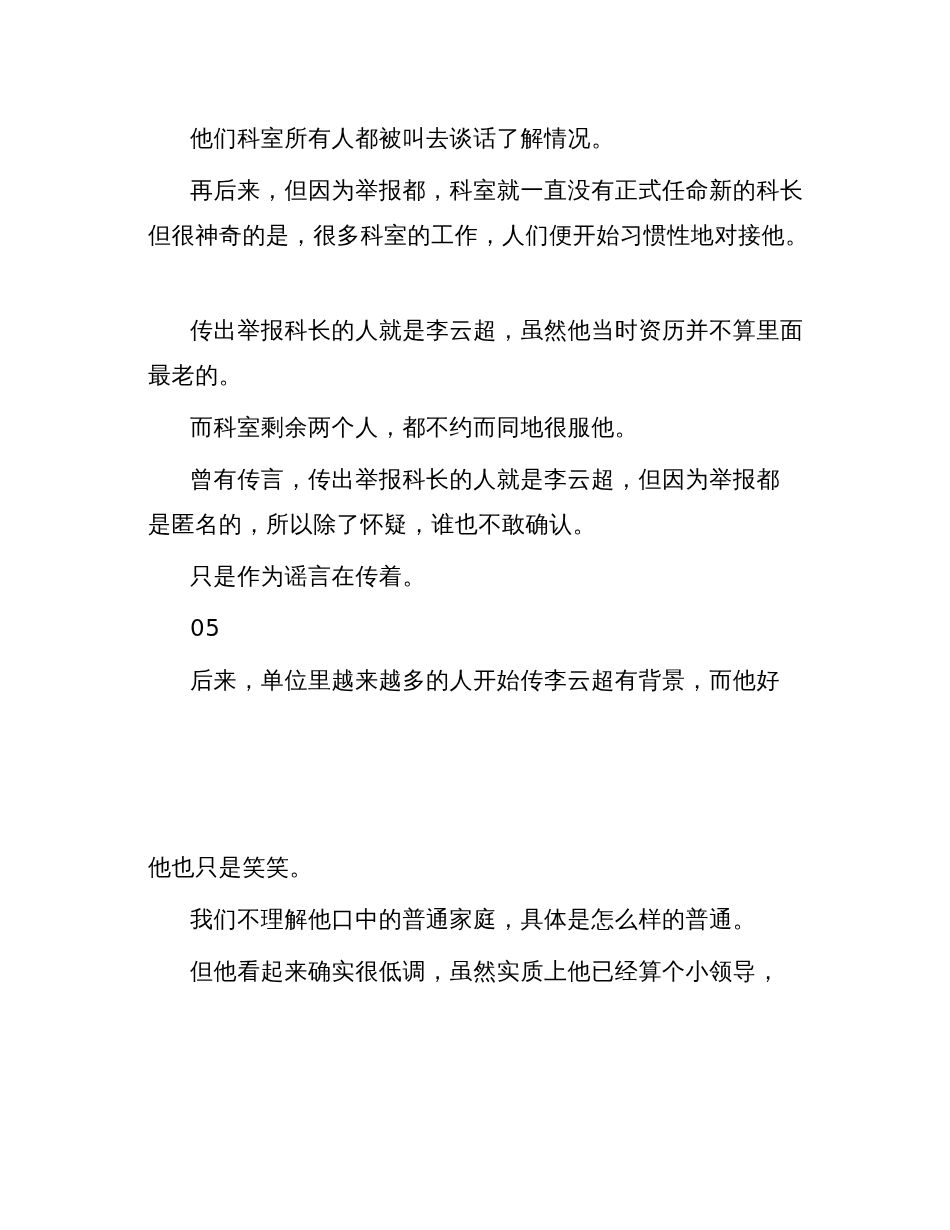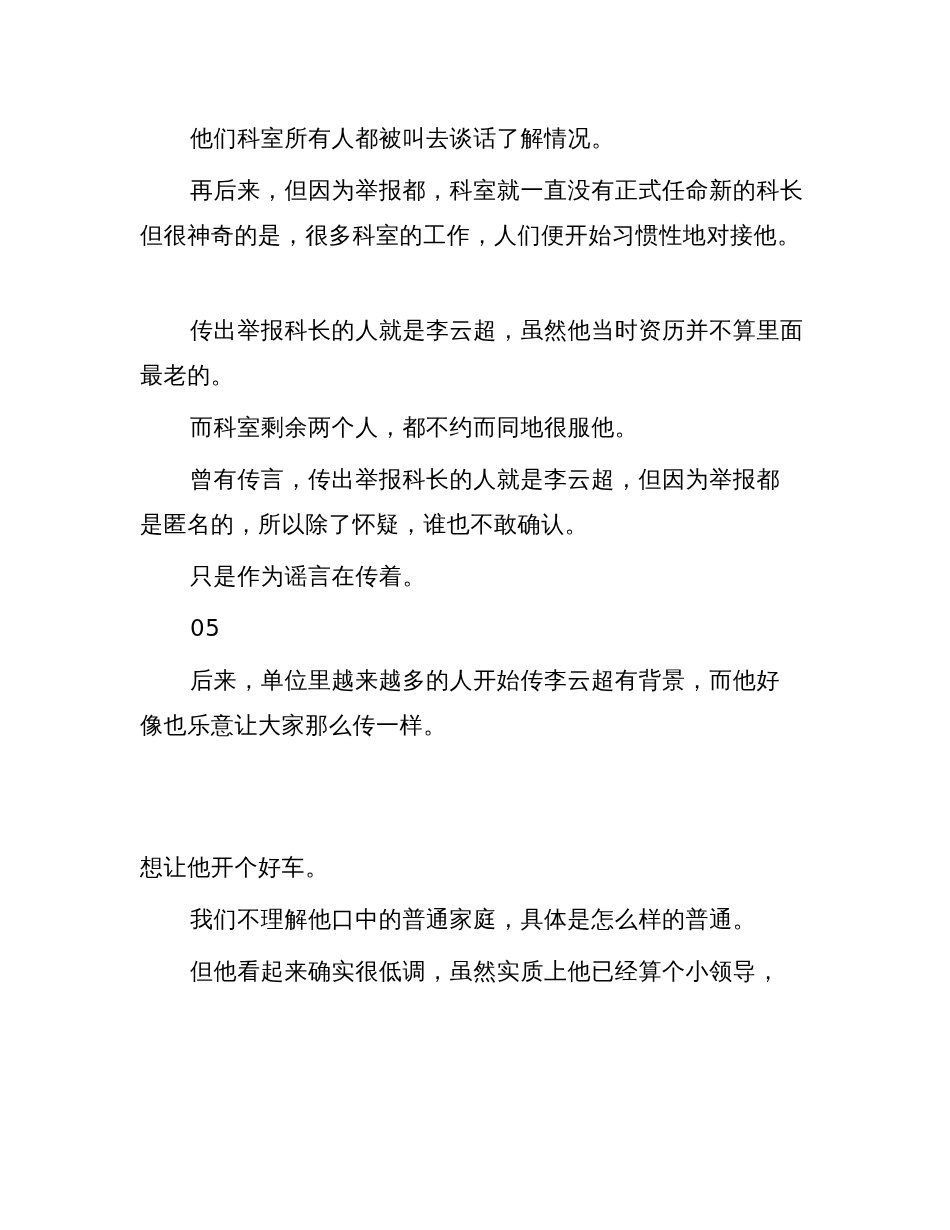--- a/index.html
+++ b/index.html
@@ -18,21 +18,21 @@
     .page {
       position: absolute;
       left: 0;
       top: 0;
       width: 871px;
       height: 1230px;
       background: #ffffff;
     }
     .line {
       position: absolute;
-      left: 140px;
+      left: 148px;
       font-size: 23px;
       line-height: 30px;
       white-space: nowrap;
       letter-spacing: 0.6px;
     }
     .indent { left: 190px; }
   </style>
 </head>
 <body>
 
@@ -41,17 +41,16 @@
   <div class="line indent" style="top:175px">再后来，但因为举报都，科室就一直没有正式任命新的科长</div>
   <div class="line" style="top:220px">但很神奇的是，很多科室的工作，人们便开始习惯性地对接他。</div>
   <div class="line indent" style="top:315px">传出举报科长的人就是李云超，虽然他当时资历并不算里面</div>
   <div class="line" style="top:360px">最老的。</div>
   <div class="line indent" style="top:412px">而科室剩余两个人，都不约而同地很服他。</div>
   <div class="line indent" style="top:464px">曾有传言，传出举报科长的人就是李云超，但因为举报都</div>
   <div class="line" style="top:509px">是匿名的，所以除了怀疑，谁也不敢确认。</div>
   <div class="line indent" style="top:561px">只是作为谣言在传着。</div>
   <div class="line indent" style="top:613px">05</div>
   <div class="line indent" style="top:665px">后来，单位里越来越多的人开始传李云超有背景，而他好</div>
-  <div class="line" style="top:710px">像也乐意让大家那么传一样。</div>
-  <div class="line" style="top:852px">想让他开个好车。</div>
+  <div class="line" style="top:852px">他也只是笑笑。</div>
   <div class="line indent" style="top:904px">我们不理解他口中的普通家庭，具体是怎么样的普通。</div>
   <div class="line indent" style="top:956px">但他看起来确实很低调，虽然实质上他已经算个小领导，</div>
 </div>
 
 </body></html>

